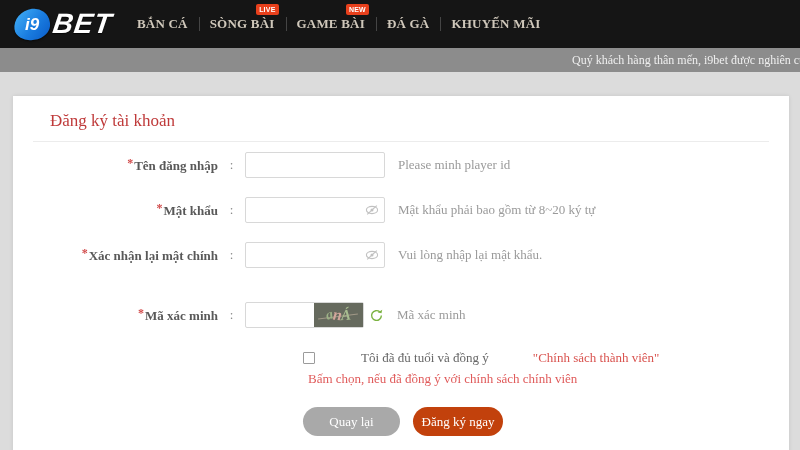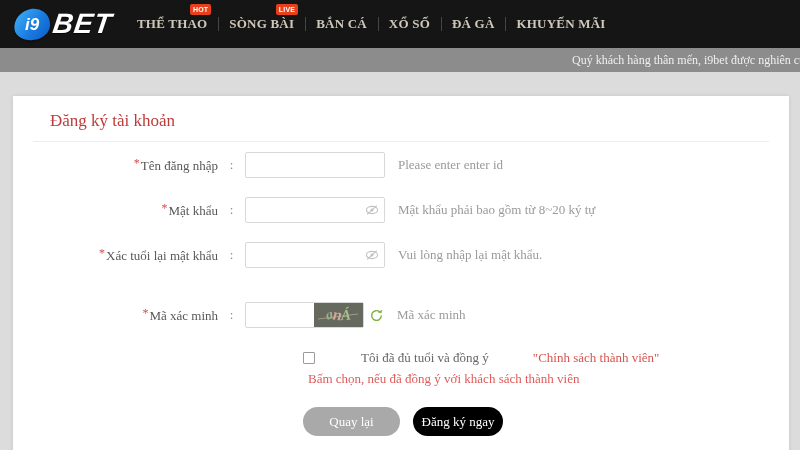--- a/index.html
+++ b/index.html
@@ -72,20 +72,21 @@
     padding:15px 0 10px 37px;
   }
   .card-divider { border:none; border-top:1px solid #ececec; margin:0 20px; }
 
   
   .reg-form { padding-top:10px; }
   .form-row { display:flex; align-items:center; margin-bottom:19px; }
   .label-cell {
     width:205px; text-align:right; font-size:13px; color:#595959;
     white-space:nowrap;
+    font-weight:bold;
   }
   .req { color:#d14a4a; margin-right:1px; vertical-align:3px; font-size:12px; }
   .colon-cell { width:27px; text-align:center; font-size:13px; color:#8a8a8a; }
   .input-wrap { position:relative; }
   .txt-input {
     width:140px; height:26px; border:1px solid #d8d8d8; border-radius:2px;
     background:#fff; outline:none; padding:0 6px; font-size:13px;
     font-family:"Liberation Serif",serif;
   }
   .pw-input { padding-right:24px; }
@@ -132,46 +133,43 @@
   .agree-note {
     margin:5px 0 0 295px; font-size:13px; color:#e05b5b;
   }
 
   .btn-row { margin:20px 0 0 290px; display:flex; gap:13px; }
   .btn {
     height:29px; border:none; border-radius:15px; color:#fff;
     font-size:13px; font-family:"Liberation Serif",serif; cursor:pointer;
   }
   .btn-back { width:97px; background:#a9a9a9; }
-  .btn-register { width:90px; background:#000000; }
+  .btn-register { width:90px; background:#c2410c; }
 </style>
 </head>
 <body>
 
 <div class="topnav">
   <div class="logo">
     <div class="logo-drop">
       <span class="logo-i9">i9</span>
     </div>
     <span class="logo-bet">BET</span>
   </div>
   <div class="navmenu">
     <div class="nav-item">
-      <span>THỂ THAO</span>
-      <span class="nav-badge">HOT</span>
+      <span>BẮN CÁ</span>
     </div>
     <div class="nav-item">
       <span>SÒNG BÀI</span>
       <span class="nav-badge">LIVE</span>
     </div>
     <div class="nav-item">
-      <span>BẮN CÁ</span>
-    </div>
-    <div class="nav-item">
-      <span>XỔ SỐ</span>
+      <span>GAME BÀI</span>
+      <span class="nav-badge">NEW</span>
     </div>
     <div class="nav-item">
       <span>ĐÁ GÀ</span>
     </div>
     <div class="nav-item">
       <span>KHUYẾN MÃI</span>
 
     </div>
 
   </div>
@@ -188,42 +186,42 @@
   <div class="reg-form">
 
     <div class="form-row">
       <div class="label-cell">
         <span class="req">*</span><span>Tên đăng nhập</span>
       </div>
       <div class="colon-cell">:</div>
       <div class="input-wrap">
         <input class="txt-input" type="text" style="">
       </div>
-      <div class="hint">Please enter enter id</div>
+      <div class="hint">Please minh player id</div>
     </div>
 
     <div class="form-row">
       <div class="label-cell">
         <span class="req">*</span><span>Mật khẩu</span>
       </div>
       <div class="colon-cell">:</div>
       <div class="input-wrap">
         <input class="txt-input pw-input" type="password" style="">
         <svg class="eye-icon" viewBox="0 0 14 14">
           <ellipse cx="7" cy="7" rx="5.6" ry="3.6" fill="none" stroke="#8f8f8f" stroke-width="1.1"></ellipse>
           <circle cx="7" cy="7" r="1.5" fill="#8f8f8f"></circle>
           <line x1="2.2" y1="11.4" x2="11.8" y2="2.6" stroke="#8f8f8f" stroke-width="1.1"></line>
         </svg>
       </div>
       <div class="hint">Mật khẩu phải bao gồm từ 8~20 ký tự</div>
     </div>
 
     <div class="form-row">
       <div class="label-cell">
-        <span class="req">*</span><span>Xác tuổi lại mật khẩu</span>
+        <span class="req">*</span><span>Xác nhận lại mật chính</span>
       </div>
       <div class="colon-cell">:</div>
       <div class="input-wrap">
         <input class="txt-input pw-input" type="password" style="">
         <svg class="eye-icon" viewBox="0 0 14 14">
           <ellipse cx="7" cy="7" rx="5.6" ry="3.6" fill="none" stroke="#8f8f8f" stroke-width="1.1"></ellipse>
           <circle cx="7" cy="7" r="1.5" fill="#8f8f8f"></circle>
           <line x1="2.2" y1="11.4" x2="11.8" y2="2.6" stroke="#8f8f8f" stroke-width="1.1"></line>
         </svg>
       </div>
@@ -248,21 +246,21 @@
         <polygon points="13.6,1.4 13.6,5.4 9.6,5.4" fill="#7cb342" transform="rotate(12 12 4)"></polygon>
       </svg>
       <div class="hint">Mã xác minh</div>
     </div>
 
     <div class="agree-row">
       <span class="checkbox"></span>
       <span>Tôi đã đủ tuổi và đồng ý</span>
       <span class="policy-link">"Chính sách thành viên"</span>
     </div>
-    <div class="agree-note">Bấm chọn, nếu đã đồng ý với khách sách thành viên</div>
+    <div class="agree-note">Bấm chọn, nếu đã đồng ý với chính sách chính viên</div>
 
     <div class="btn-row">
       <button class="btn btn-back">Quay lại</button>
       <button class="btn btn-register">Đăng ký ngay</button>
     </div>
 
   </div>
 </div>
 
 </body></html>

